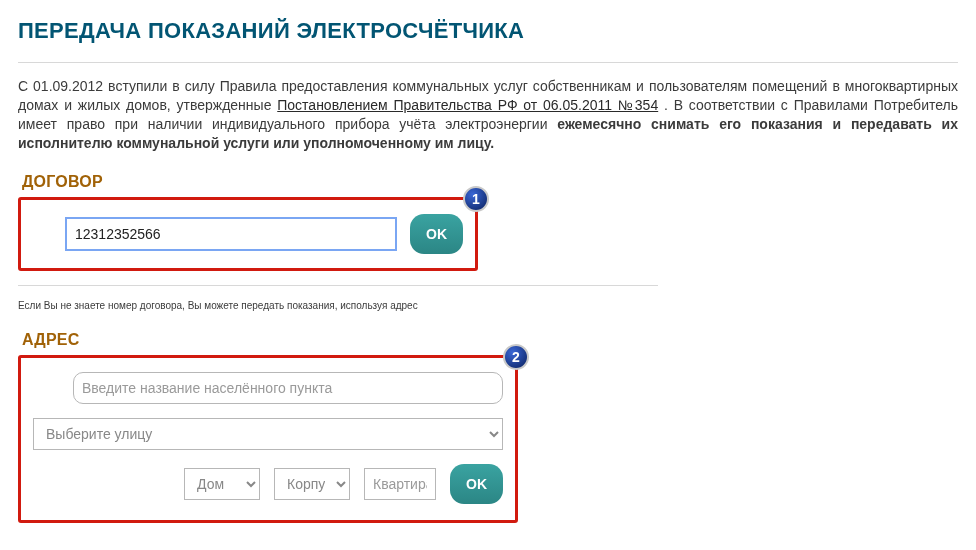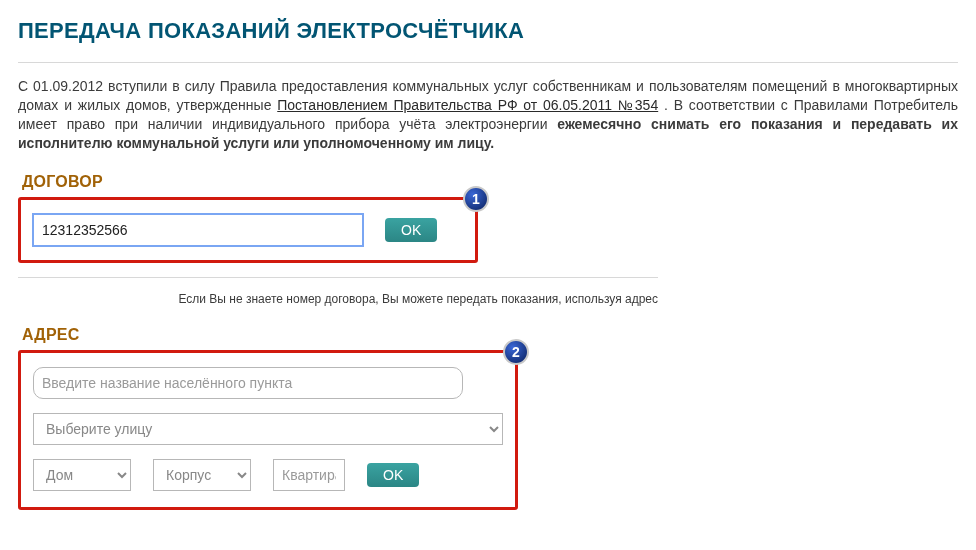--- a/index.html
+++ b/index.html
@@ -52,58 +52,58 @@
     border-radius: 50%;
     background: radial-gradient(circle at 35% 30%, #3a67d6, #0a1f5b);
     border: 2px solid #c9c9c9;
     color: #fff;
     font-weight: bold;
     font-size: 14px;
     display: flex;
     align-items: center;
     justify-content: center;
   }
-  .row { display: flex; align-items: center; gap: 22px; }
+  .row { display: flex; align-items: center; gap: 14px; justify-content: flex-end; }
   .row.wrap { flex-wrap: wrap; }
   .btn {
     background: #2e8f8f;
     background: linear-gradient(#3aa3a1, #2b8685);
     color: #fff;
     border: none;
-    border-radius: 4px;
-    padding: 4px 16px;
+    border-radius: 14px;
+    padding: 12px 16px;
     font-size: 14px;
     cursor: pointer;
+    font-weight: bold;
   }
   input[type=text], select {
     border: 1px solid #b7b7b7;
     padding: 6px 8px;
     font-size: 14px;
     color: #222;
     background: #fff;
     height: 32px;
   }
   input.contract {
     width: 330px;
     outline: 2px solid #7aa6f3;
     outline-offset: -1px;
   }
   input.locality { width: 430px; border-radius: 10px; }
   select.street { width: 490px; color: #888; }
-  select.house, select.building { width: 98px; color: #888; }
+  select.house, select.building { width: 76px; color: #888; }
   input.flat { width: 72px; }
   ::placeholder { color: #9a9a9a; }
   .help {
     border-top: 1px solid #d8d8d8;
     margin-top: 14px;
     padding-top: 14px;
     width: 640px;
-    font-size: 12px;
+    font-size: 10px;
     color: #3b3b3b;
-    text-align: right;
   }
   .vspace { height: 14px; }
 </style>
 </head>
 <body>
 
 <h1 class="page-title">ПЕРЕДАЧА ПОКАЗАНИЙ ЭЛЕКТРОСЧЁТЧИКА</h1>
 <div class="hr"></div>
 
 <p class="intro">

